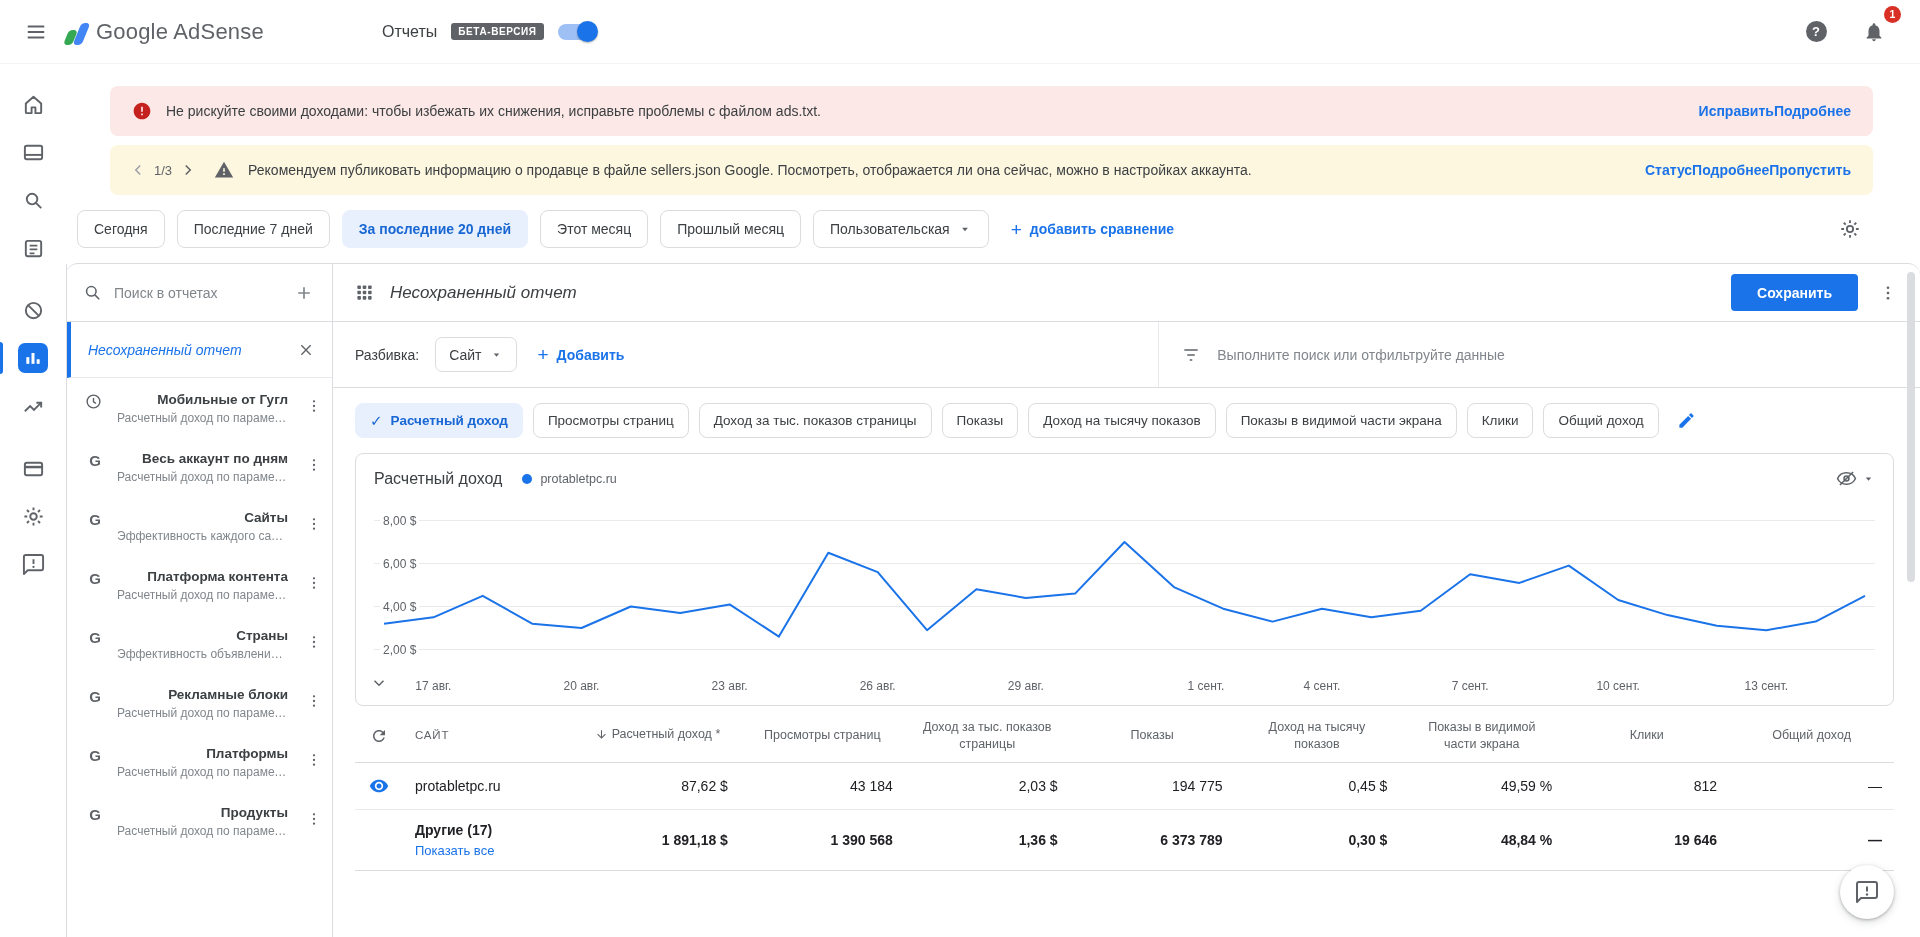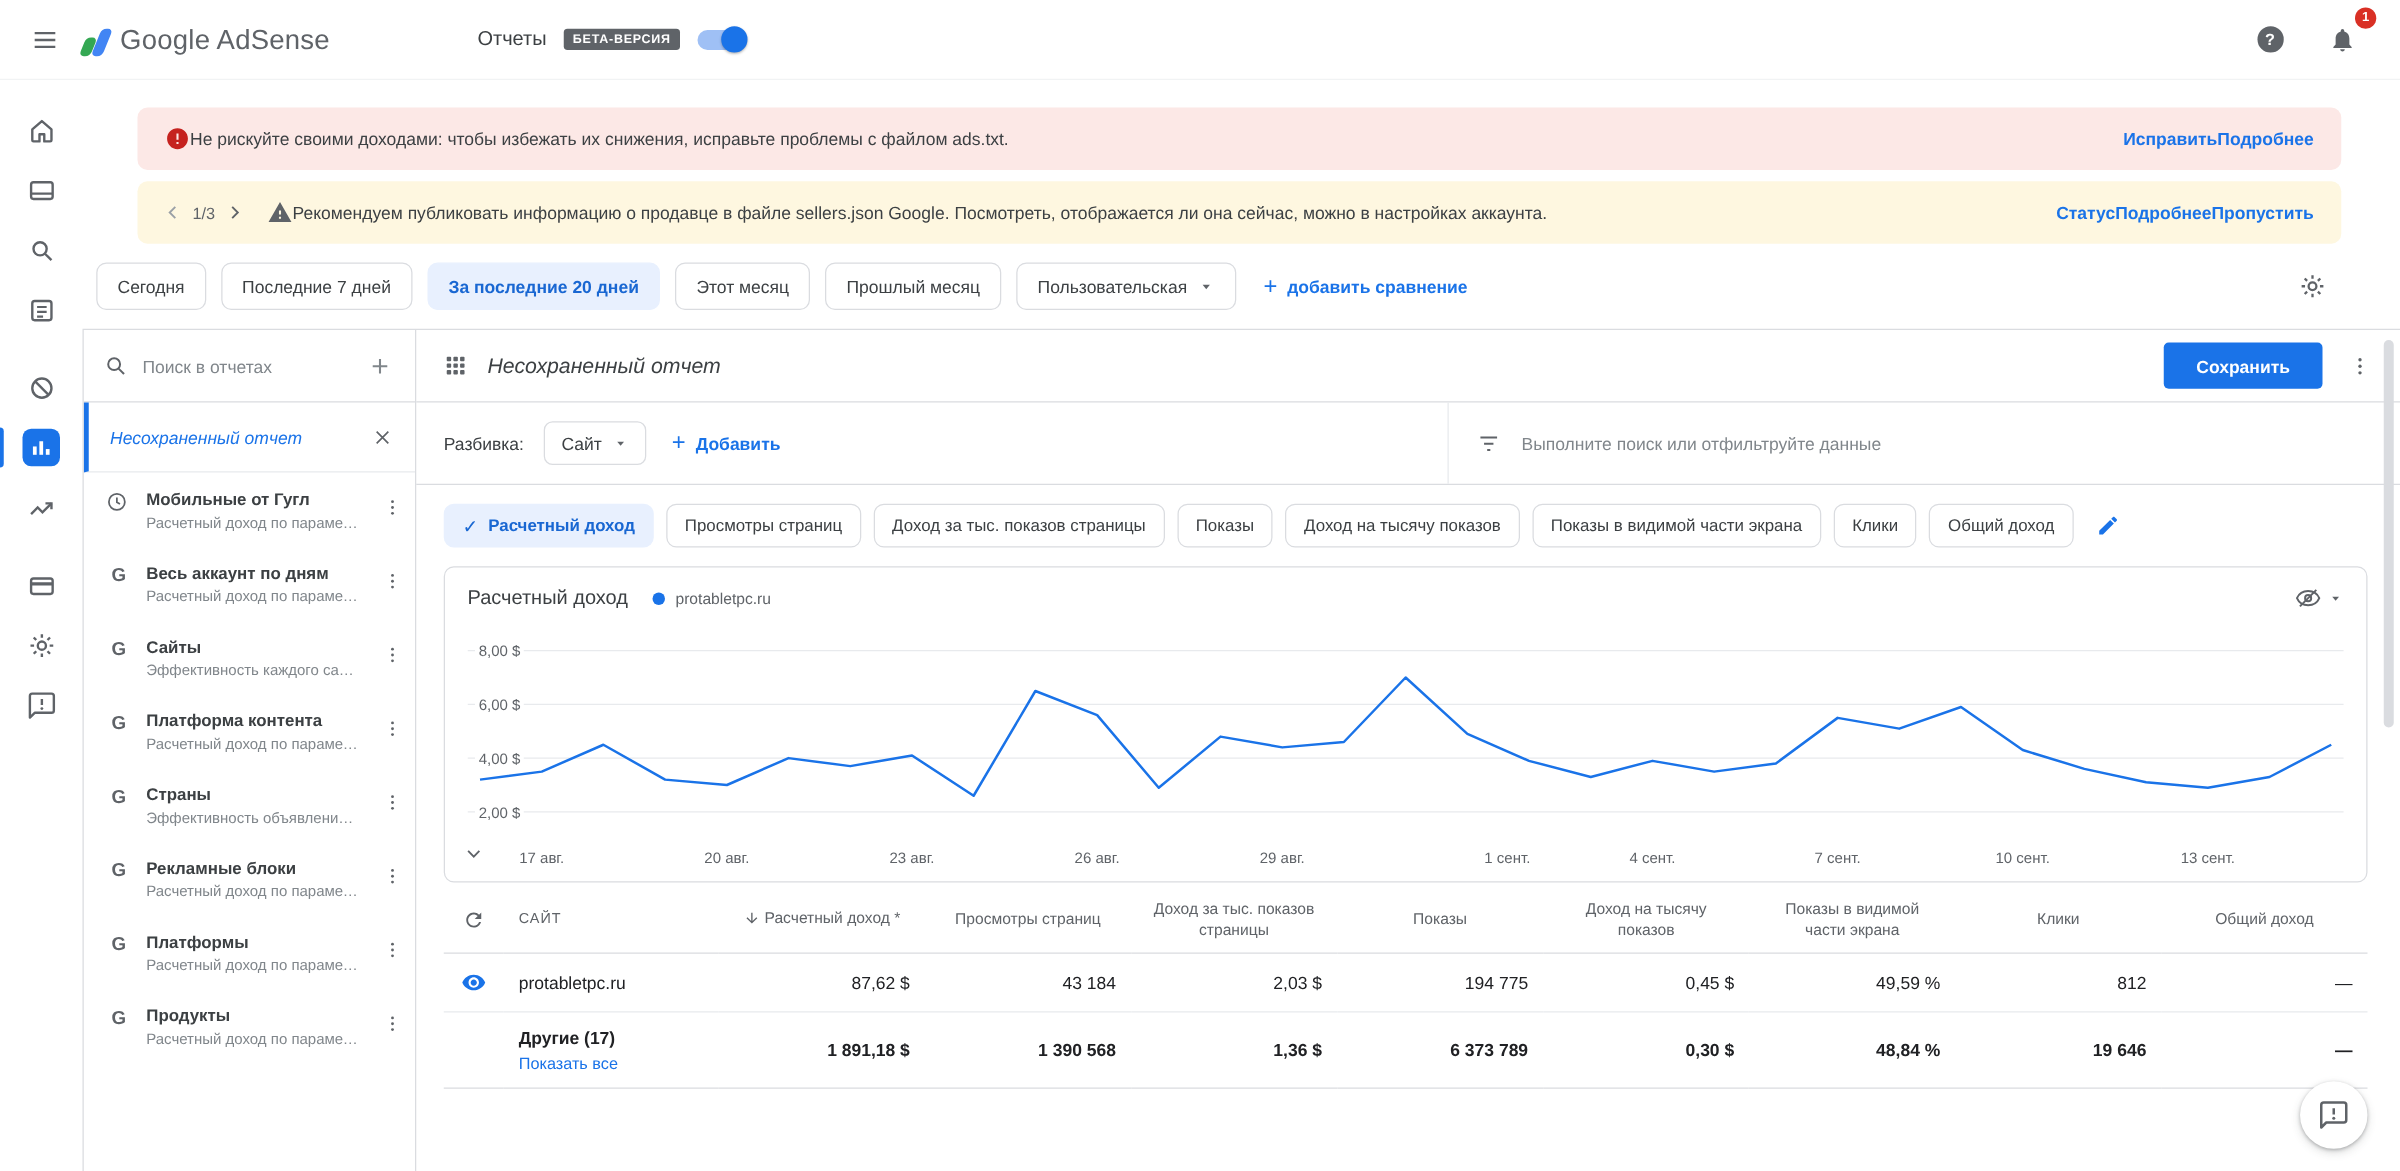--- a/index.html
+++ b/index.html
@@ -32,45 +32,45 @@
   .rail-item.gap{margin-top:14px;}
   .rail-item.active::before{content:'';position:absolute;left:0;top:8px;width:3px;height:32px;background:#1a73e8;border-radius:0 3px 3px 0;}
   .active-chip{width:30px;height:30px;border-radius:7px;background:#1a73e8;display:flex;align-items:center;justify-content:center;}
   .main{flex:1;display:flex;flex-direction:column;min-width:0;}
 
   
   .banners{padding:22px 47px 0 44px;}
   .banner{display:flex;align-items:center;height:50px;border-radius:8px;padding:0 22px;font-size:14px;color:#3c4043;}
   .banner.pink{background:#fce8e6;}
   .banner.yellow{background:#fef7e0;margin-top:9px;padding-left:14px;}
-  .banner .msg{}
+  .banner .msg{margin-left:14px;}
   .banner .links{margin-left:auto;display:flex;}
   .tlink{color:#1a73e8;font-size:14px;font-weight:bold;text-decoration:none;cursor:pointer;white-space:nowrap;background:none;border:none;}
   .pager{font-size:13px;color:#5f6368;margin:0 2px;}
   .pgbtn{width:28px;height:28px;display:flex;align-items:center;justify-content:center;border:none;background:none;cursor:pointer;}
 
   
   .datebar{height:68px;display:flex;align-items:center;gap:12px;padding:0 50px 0 11px;}
   .chip{height:38px;display:flex;align-items:center;gap:8px;padding:0 16px;border:1px solid #dadce0;border-radius:8px;font-size:14px;color:#3c4043;background:#fff;cursor:pointer;white-space:nowrap;}
   .chip.selected{background:#e8f0fe;border-color:#e8f0fe;color:#1967d2;font-weight:bold;}
   .add-comp{display:flex;align-items:center;gap:8px;color:#1a73e8;font-size:14px;font-weight:bold;margin-left:10px;cursor:pointer;background:none;border:none;white-space:nowrap;}
   .plus{font-size:19px;font-weight:normal;line-height:1;}
   .datebar .iconbtn{margin-left:auto;}
 
   
-  .workspace{flex:1;display:flex;border-top:1px solid #dadce0;min-height:0;position:relative;}
+  .workspace{flex:1;display:flex;border-top:1px solid #dadce0;min-height:0;position:relative;border-radius:12px;}
   .reports-panel{width:267px;flex:0 0 267px;border-left:1px solid #dadce0;border-right:1px solid #dadce0;display:flex;flex-direction:column;overflow:hidden;}
   .search-row{height:58px;display:flex;align-items:center;gap:12px;padding:0 14px 0 16px;border-bottom:1px solid #dadce0;}
   .search-row input{flex:1;border:none;outline:none;font-size:14px;color:#3c4043;min-width:0;}
   .search-row input::placeholder{color:#80868b;}
   .active-report{height:56px;display:flex;align-items:center;padding:0 12px 0 17px;border-bottom:1px solid #e8eaed;border-left:4px solid #1a73e8;cursor:pointer;}
   .active-report .name{flex:1;color:#1a73e8;font-style:italic;font-size:14px;}
   .report-item{display:flex;align-items:flex-start;gap:12px;padding:14px 4px 12px 18px;cursor:pointer;}
   .report-item .ricon{width:20px;padding-top:1px;color:#5f6368;font-weight:bold;font-size:15px;text-align:center;}
-  .report-item .titles{flex:1;min-width:0;}
+  .report-item .titles{flex:1;min-width:0;text-align:right;}
   .report-item .t{font-size:13.5px;font-weight:bold;color:#3c4043;white-space:nowrap;overflow:hidden;text-overflow:ellipsis;}
   .report-item .s{font-size:12px;color:#80868b;margin-top:4px;white-space:nowrap;overflow:hidden;text-overflow:ellipsis;}
   .kebab{width:28px;height:28px;border:none;background:none;display:flex;align-items:center;justify-content:center;cursor:pointer;}
 
   
   .report{flex:1;display:flex;flex-direction:column;min-width:0;}
   .report-hd{height:58px;display:flex;align-items:center;gap:16px;padding:0 18px 0 22px;border-bottom:1px solid #dadce0;}
   .report-hd .rtitle{font-style:italic;font-size:17px;color:#3c4043;}
   .save-btn{margin-left:auto;background:#1a73e8;color:#ffffff;border:none;border-radius:4px;height:37px;padding:0 26px;font-size:14px;font-weight:bold;cursor:pointer;}
   .breakdown{height:66px;display:flex;border-bottom:1px solid #dadce0;}

